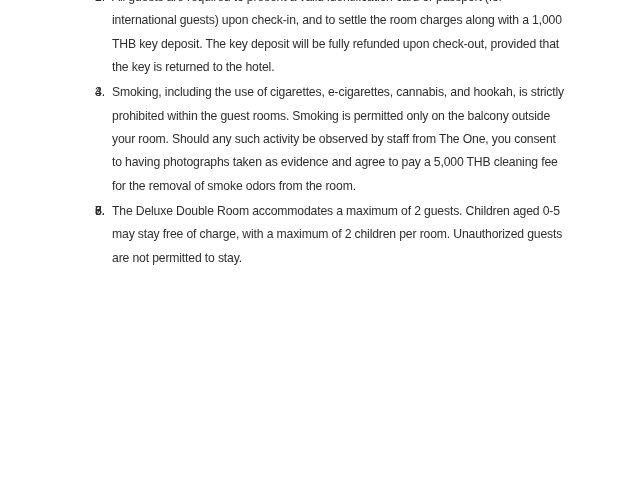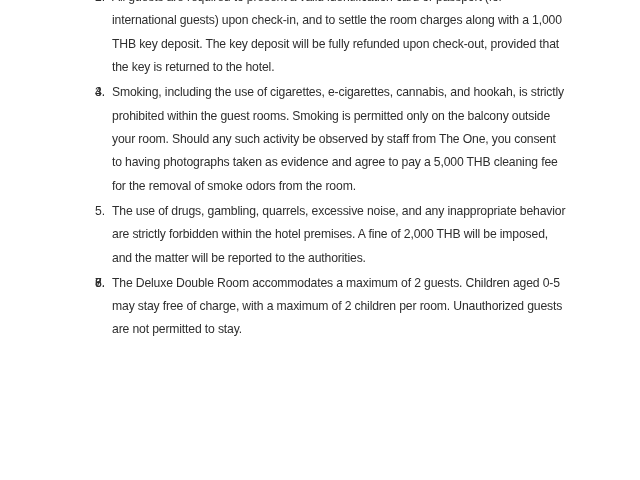--- a/index.html
+++ b/index.html
@@ -56,21 +56,20 @@
     </li>
     <li class="rule">
       <span class="rule-num">3.</span>
     </li>
     <li class="rule">
       <span class="rule-num">4.</span>
       <span class="rule-text">Smoking, including the use of cigarettes, e-cigarettes, cannabis, and hookah, is strictly prohibited within the guest rooms. Smoking is permitted only on the balcony outside your room. Should any such activity be observed by staff from The One, you consent to having photographs taken as evidence and agree to pay a 5,000 THB cleaning fee for the removal of smoke odors from the room.</span>
     </li>
     <li class="rule">
       <span class="rule-num">5.</span>
-      <span class="rule-text">The use of drugs, gambling, quarrels, excessive noise, and any inappropriate behavior are strictly forbidden within the hotel premises. A fine of 2,000 THB will be imposed, and the matter will be reported to the authorities.</span>
     </li>
     <li class="rule">
       <span class="rule-num">6.</span>
     </li>
     <li class="rule">
       <span class="rule-num">7.</span>
     </li>
     <li class="rule">
       <span class="rule-num">8.</span>
       <span class="rule-text">The Deluxe Double Room accommodates a maximum of 2 guests. Children aged 0-5 may stay free of charge, with a maximum of 2 children per room. Unauthorized guests are not permitted to stay.</span>

